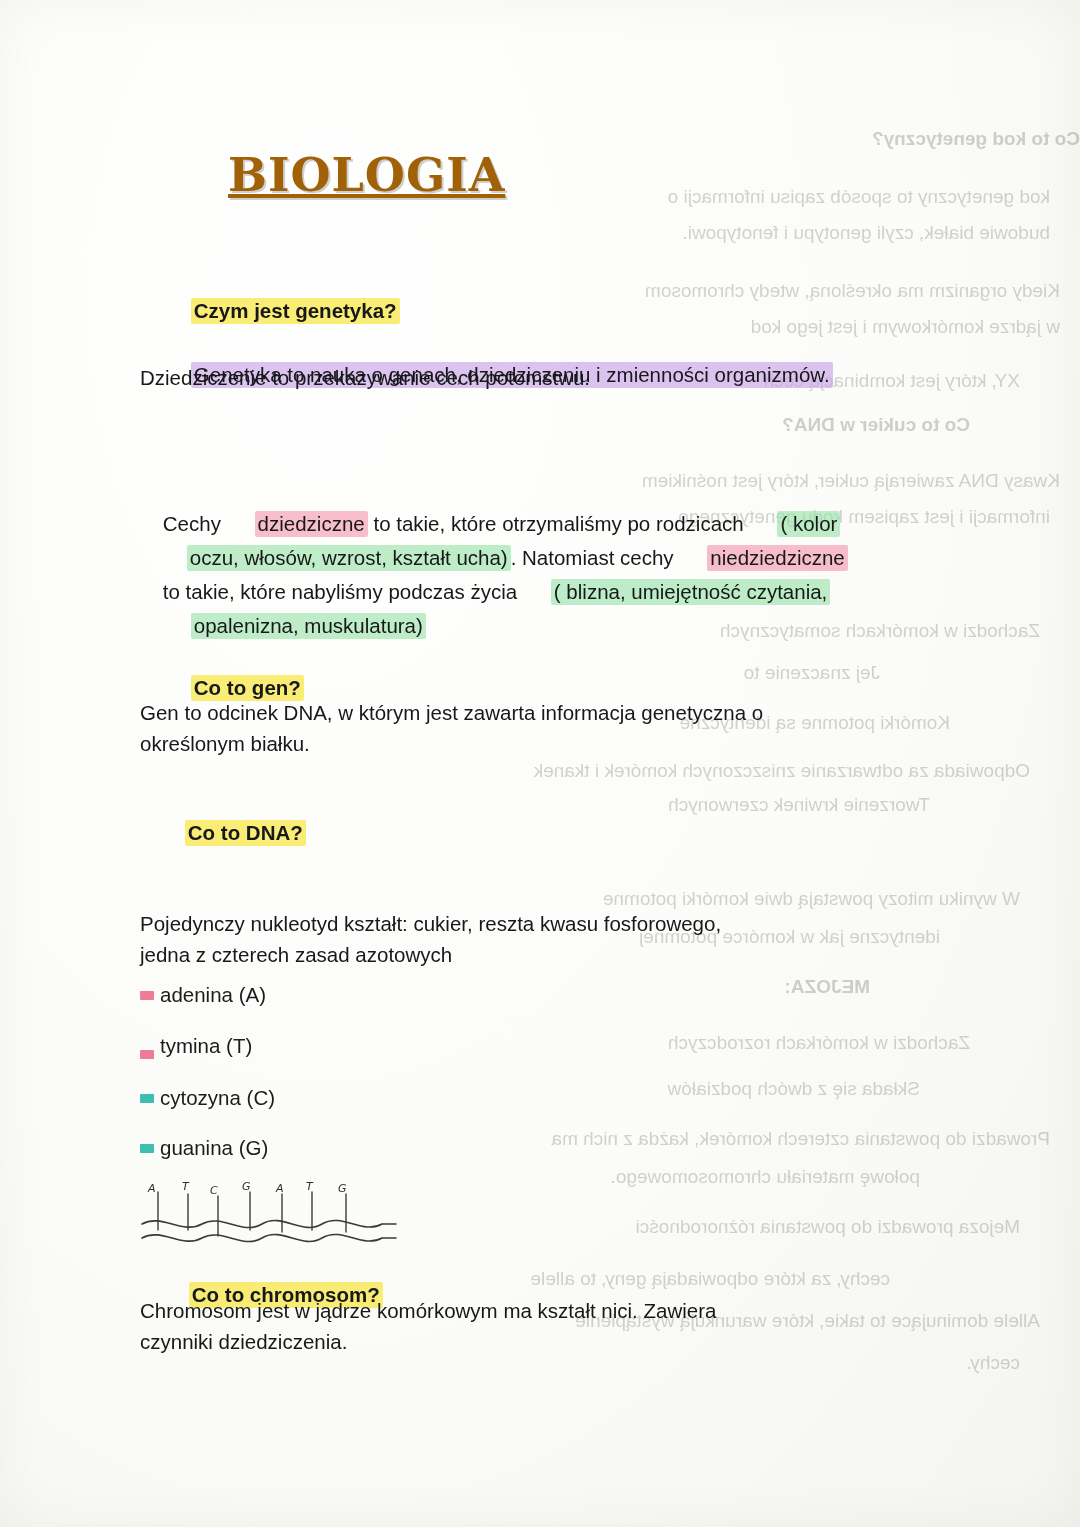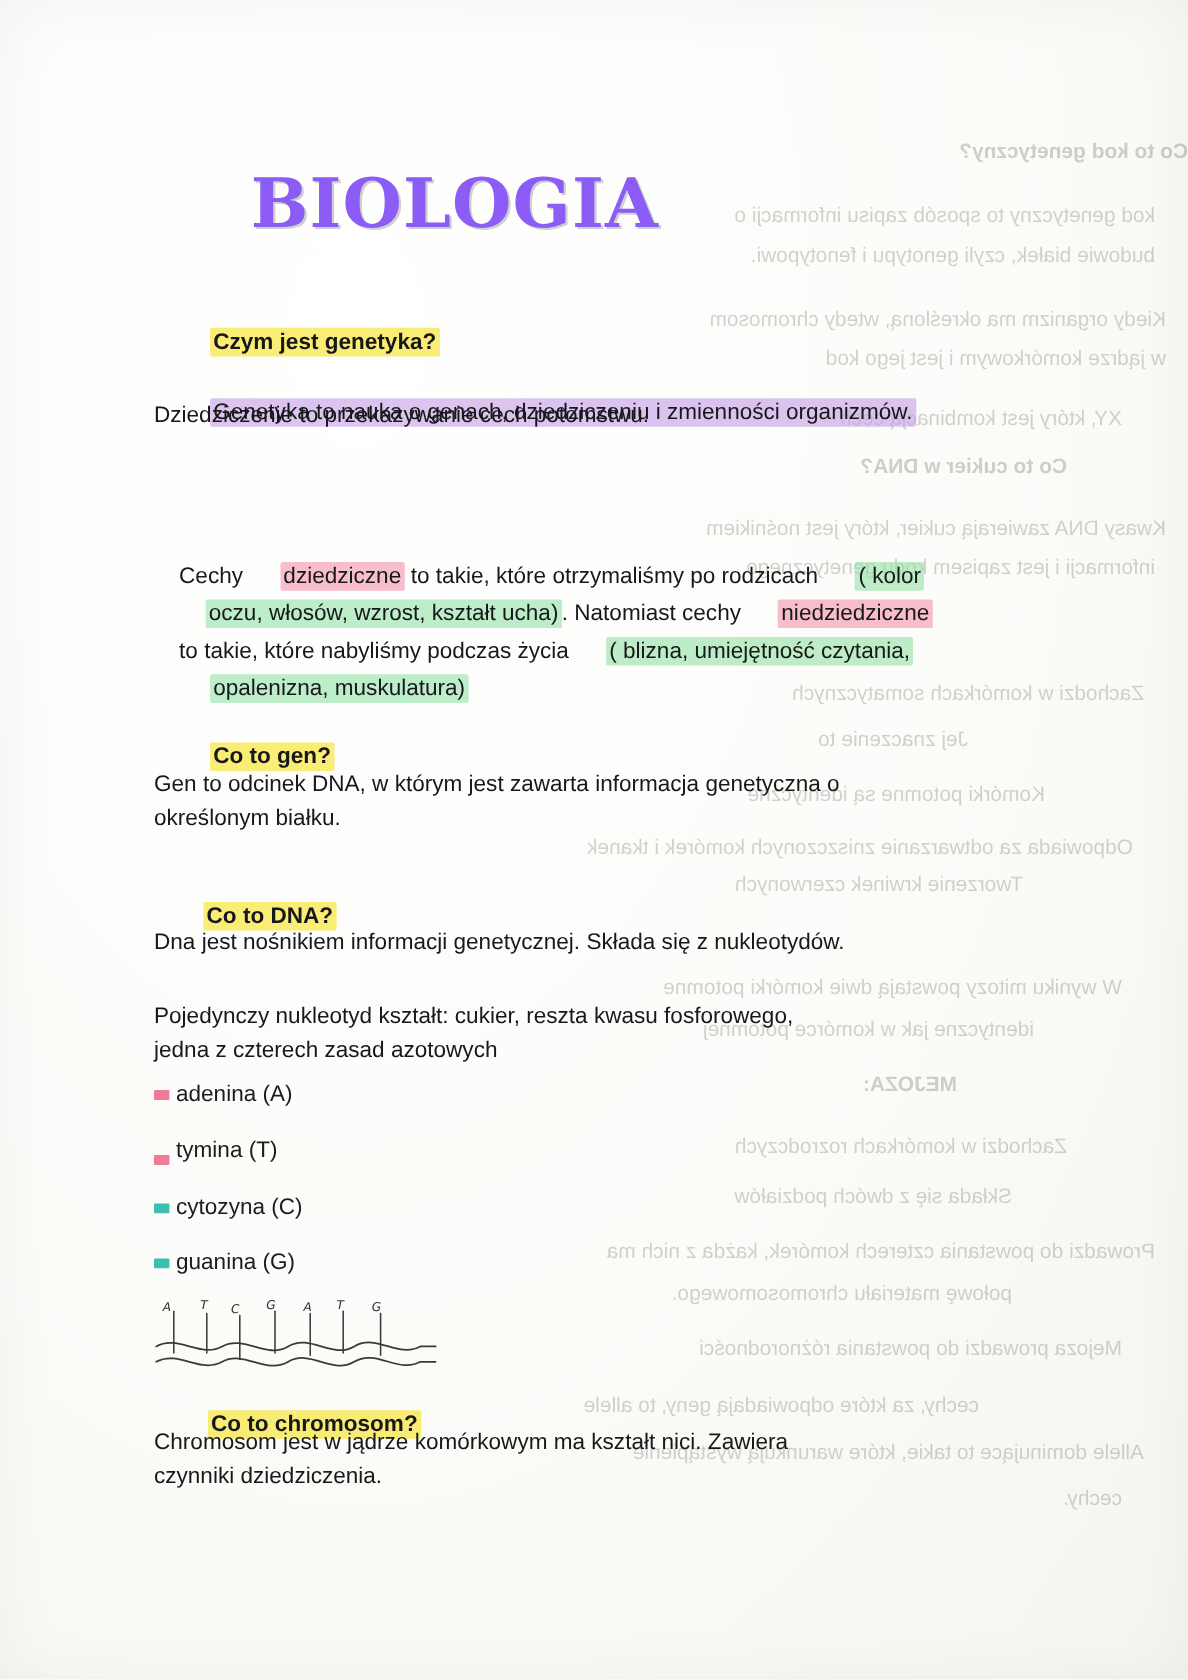--- a/index.html
+++ b/index.html
@@ -51,25 +51,26 @@
     white-space: nowrap;
   }
   .bleed .bl.light { font-weight: 400; color: #6a7363; }
 
   
   .title {
     position: absolute;
     left: 228px;
     top: 148px;
     font-family: "DejaVu Serif", serif;
-    font-size: 62px;
+    font-size: 46px;
     font-weight: 700;
     letter-spacing: 1px;
-    color: #8b5cf6;
+    color: #a16207;
     text-shadow: 2px 2px 0 rgba(120,120,120,0.35);
+    text-decoration: underline;
   }
 
   
   .tb {
     position: absolute;
     font-size: 20.5px;
     line-height: 31px;
     color: #17181a;
     white-space: pre-wrap;
   }
@@ -176,21 +177,20 @@
 
   <div class="tb bold" style="left:140px; top:641px;">
     <span class="hl hl-yellow">Co to gen?</span>
   </div>
   <div class="tb" style="left:140px; top:697px;">Gen to odcinek DNA, w którym jest zawarta informacja genetyczna o</div>
   <div class="tb" style="left:140px; top:728px;">określonym białku.</div>
 
   <div class="tb bold" style="left:134px; top:786px;">
     <span class="hl hl-yellow">Co to DNA?</span>
   </div>
-  <div class="tb" style="left:140px; top:841px;">Dna jest nośnikiem informacji genetycznej. Składa się z nukleotydów.</div>
   <div class="tb" style="left:140px; top:908px;">Pojedynczy nukleotyd kształt: cukier, reszta kwasu fosforowego,</div>
   <div class="tb" style="left:140px; top:939px;">jedna z czterech zasad azotowych</div>
 
   <div class="bullet-row" style="left:140px; top:982px;">
     <span class="dash pink"></span>
     <span>adenina (A)</span>
   </div>
   <div class="bullet-row" style="left:140px; top:1033px;align-items:flex-end;">
     <span class="dash pink"></span>
     <span>tymina (T)</span>

